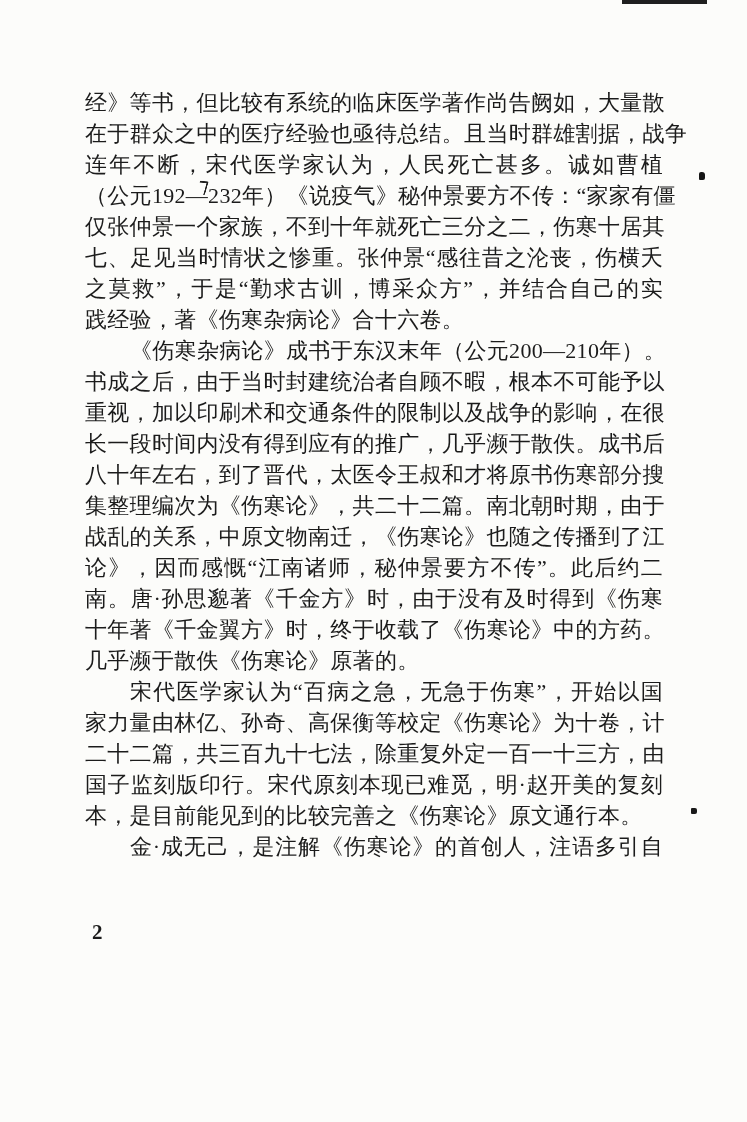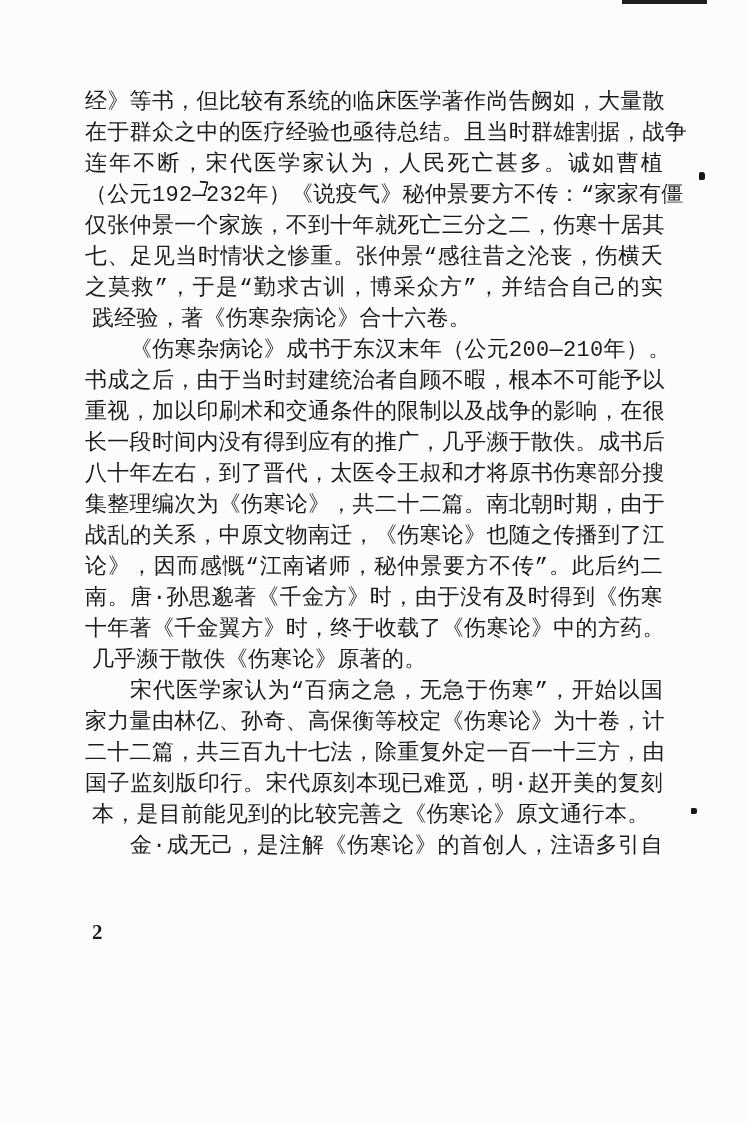--- a/index.html
+++ b/index.html
@@ -25,29 +25,27 @@
   }
   .line {
     display: block;
     font-size: 22px;
     line-height: 31px;
     height: 31px;
     white-space: nowrap;
     letter-spacing: 0.3px;
     text-align: justify;
     text-align-last: justify;
-    font-family: Liberation Mono, monospace;
     -moz-text-align-last: justify;
   }
   .line.plain {
     text-align: left;
     text-align-last: left;
     -moz-text-align-last: left;
     white-space: normal;
-    margin-left: 7px;
   }
   .line.indent {
     text-indent: 45px;
   }
   .page-number {
     position: absolute;
     left: 92px;
     top: 920px;
     font-size: 21px;
     font-weight: bold;

